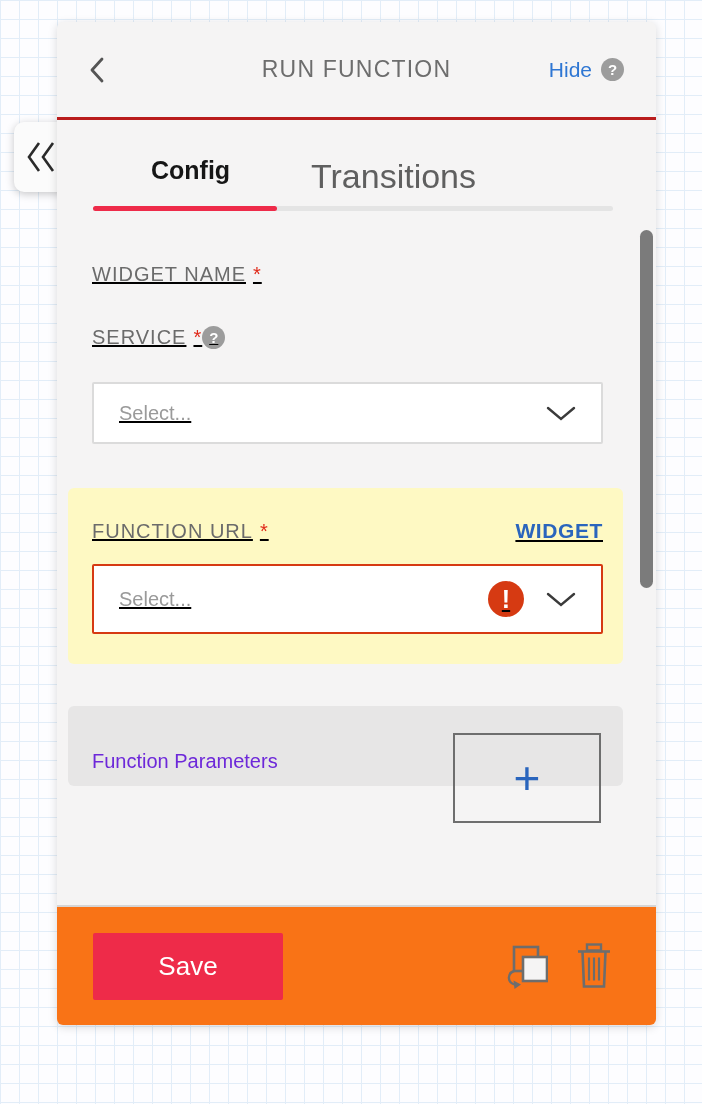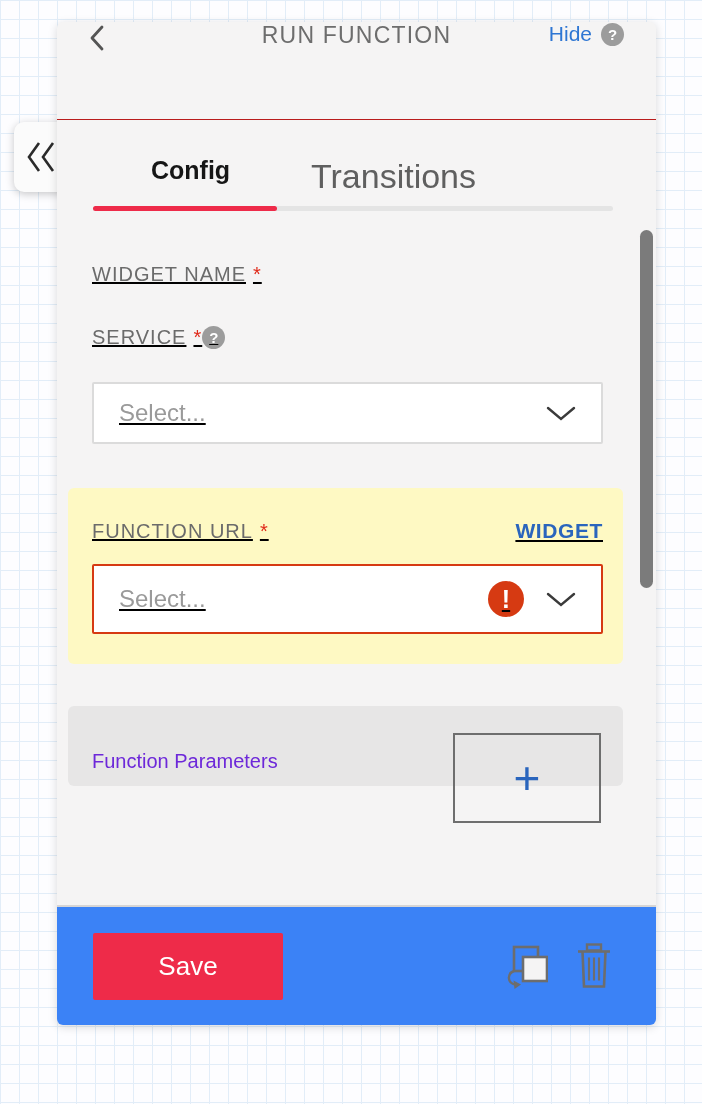--- a/index.html
+++ b/index.html
@@ -26,22 +26,22 @@
     z-index:1; cursor:pointer;
   }
   
   .panel {
     position:absolute; left:57px; top:22px; width:599px; height:1003px;
     background:#f5f4f4; border-radius:6px;
     box-shadow:0 2px 10px rgba(0,0,0,.15);
     z-index:2; overflow:hidden;
   }
   .panel-header {
-    position:relative; height:98px; border-bottom:1px solid #b91c1c;
-    display:flex; align-items:flex-start; padding:0 32px 0 30px;
+    position:relative; height:98px; border-bottom:3px solid #b91c1c;
+    display:flex; align-items:center; padding:0 32px 0 30px;
   }
   .panel-title {
     position:absolute; left:0; right:0; text-align:center;
     font-size:23px; color:#6d6d6d; letter-spacing:1.2px; font-weight:500;
   }
   .back-button { z-index:2; background:none; border:none; padding:2px; cursor:pointer; display:flex; }
   .header-right { margin-left:auto; display:flex; align-items:center; gap:9px; z-index:2; }
   .hide-link { font-size:21px; color:#2e76d3; text-decoration:none; cursor:pointer; }
   .help-badge {
     width:23px; height:23px; border-radius:50%; background:#9c9c9c;
@@ -75,21 +75,21 @@
     display:block; margin-top:34px; width:100%; height:62px;
     background:#fff; border:2px solid #e3e2e2; border-radius:2px;
     font-size:24px; color:#333; padding:0 22px; font-family:inherit;
   }
   .service-row { margin-top:38px; display:flex; align-items:center; height:26px; }
   .select {
     margin-top:32px; height:62px; background:#fff;
     border:2px solid #dbdbdb; border-radius:2px;
     display:flex; align-items:center; padding:0 24px 0 25px; cursor:pointer;
   }
-  .select-placeholder { font-size:24px; color:#9a9a9a; flex:1; }
+  .select-placeholder { font-size:20px; color:#9a9a9a; flex:1; }
   .chevron-down { flex:none; display:flex; }
   
   .card {
     margin:44px -20px 0 -24px; background:#fef9c3; border-radius:6px;
     padding:30px 20px 30px 24px;
   }
   .card-head { display:flex; align-items:center; justify-content:space-between; height:26px; }
   .create-link { font-size:21px; font-weight:700; color:#2a65bd; letter-spacing:.6px; text-decoration:none; cursor:pointer; }
   .select.error { margin-top:20px; height:70px; border:2px solid #d63a12; }
   .error-badge {
@@ -111,21 +111,21 @@
     text-align:center; padding:0; font-family:inherit;
   }
   
   .scroll-thumb {
     position:absolute; right:3px; top:208px; width:13px; height:358px;
     border-radius:7px; background:#7b7b7b; cursor:grab;
   }
   
   .panel-footer {
     position:absolute; left:0; right:0; bottom:0; height:120px;
-    border-top:2px solid #d6d5d5; background:#3b82f6;
+    border-top:2px solid #d6d5d5; background:#f97316;
     display:flex; align-items:center; padding:0 42px 0 36px;
   }
   .save-button {
     width:190px; height:67px; background:#ee2b49; color:#fff;
     font-size:26px; border:none; border-radius:2px; cursor:pointer;
     font-family:inherit;
   }
   .footer-icons { margin-left:auto; display:flex; align-items:center; gap:26px; }
   .icon-button { background:none; border:none; padding:0; cursor:pointer; display:flex; }
 </style>

